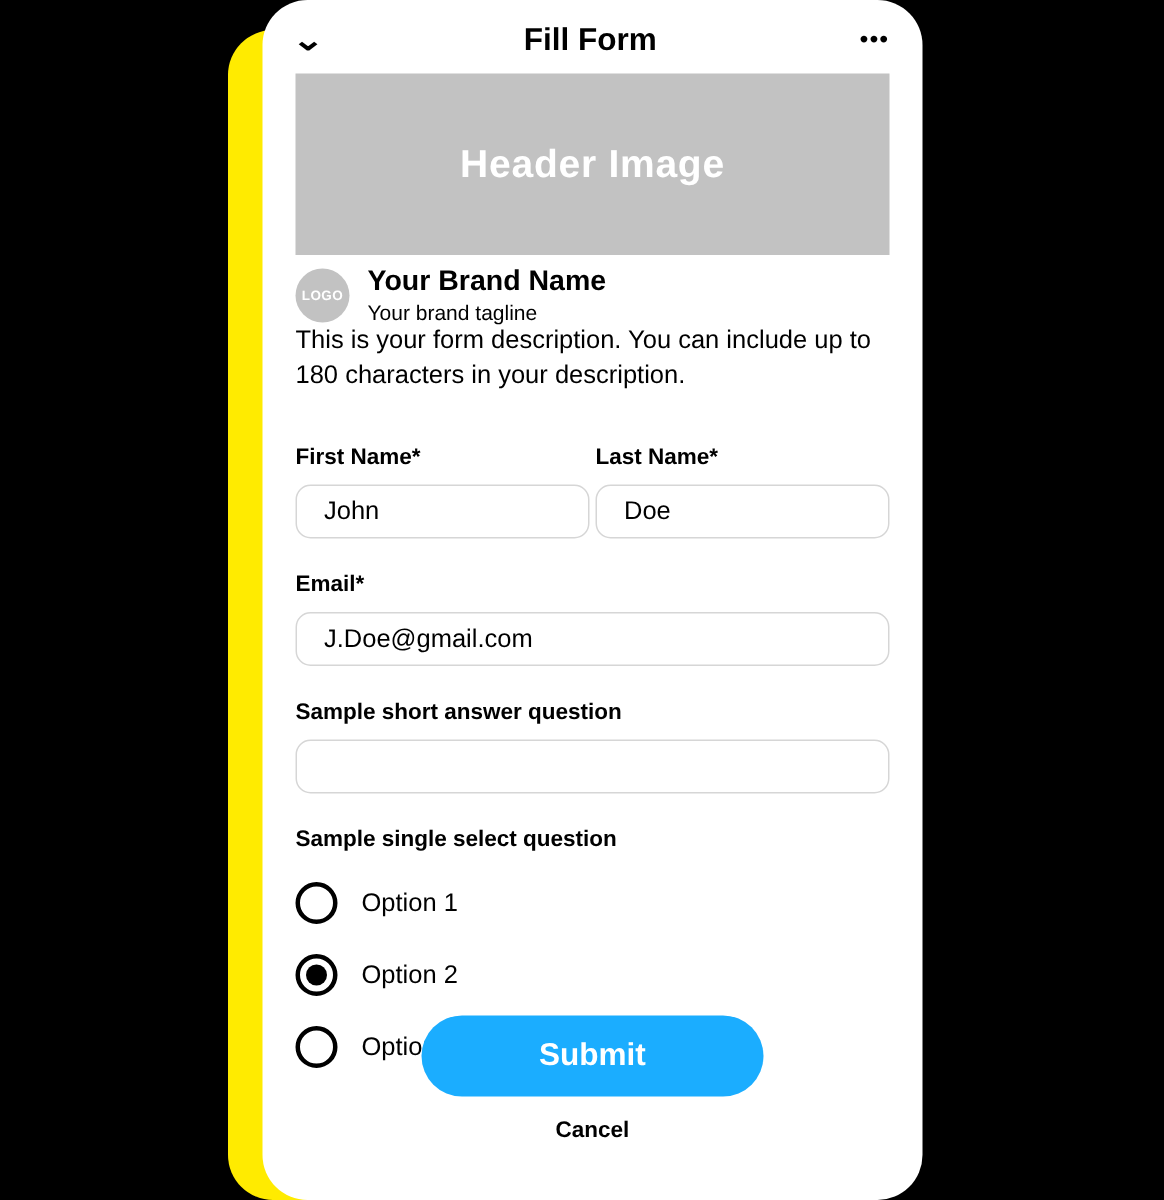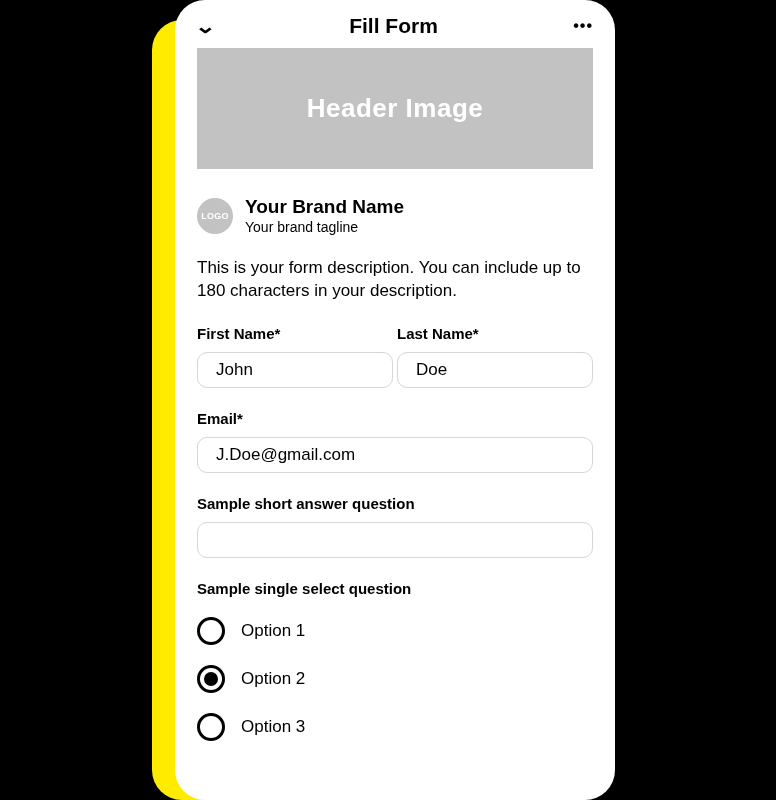--- a/index.html
+++ b/index.html
@@ -62,21 +62,21 @@
       justify-content: center;
       color: #fff;
       font-size: 26px;
       font-weight: 800;
       letter-spacing: 0.5px;
     }
     .brand-row {
       display: flex;
       align-items: center;
       gap: 12px;
-      margin-top: 28px;
+      margin-top: 8px;
     }
     .logo {
       width: 36px;
       height: 36px;
       border-radius: 50%;
       background: #c2c2c2;
       color: #fff;
       display: flex;
       align-items: center;
       justify-content: center;
@@ -88,29 +88,28 @@
       font-size: 19px;
       font-weight: 800;
       line-height: 1.1;
     }
     .brand-tagline {
       font-size: 14px;
       color: #000000;
       margin-top: 1px;
     }
     .description {
-      margin-top: 22px;
       font-size: 17px;
       line-height: 1.35;
       color: #000;
     }
     .row {
       display: flex;
       gap: 4px;
-      margin-top: 22px;
+      margin-top: 34px;
       justify-content: flex-end;
     }
     .field {
       flex: 1;
       margin-top: 22px;
     }
     .row .field {
       margin-top: 0;
     }
     .label {
@@ -257,14 +256,18 @@
         </div>
         <div class="radio-item">
           <span class="radio"></span>
           <span class="radio-label">Option 3</span>
         </div>
       </div>
     </div>
 
   </div>
 
+  <div class="action-area">
+    <button class="submit">Submit</button>
+    <button class="cancel">Cancel</button>
+  </div>
 
 </div>
 
 </body></html>

